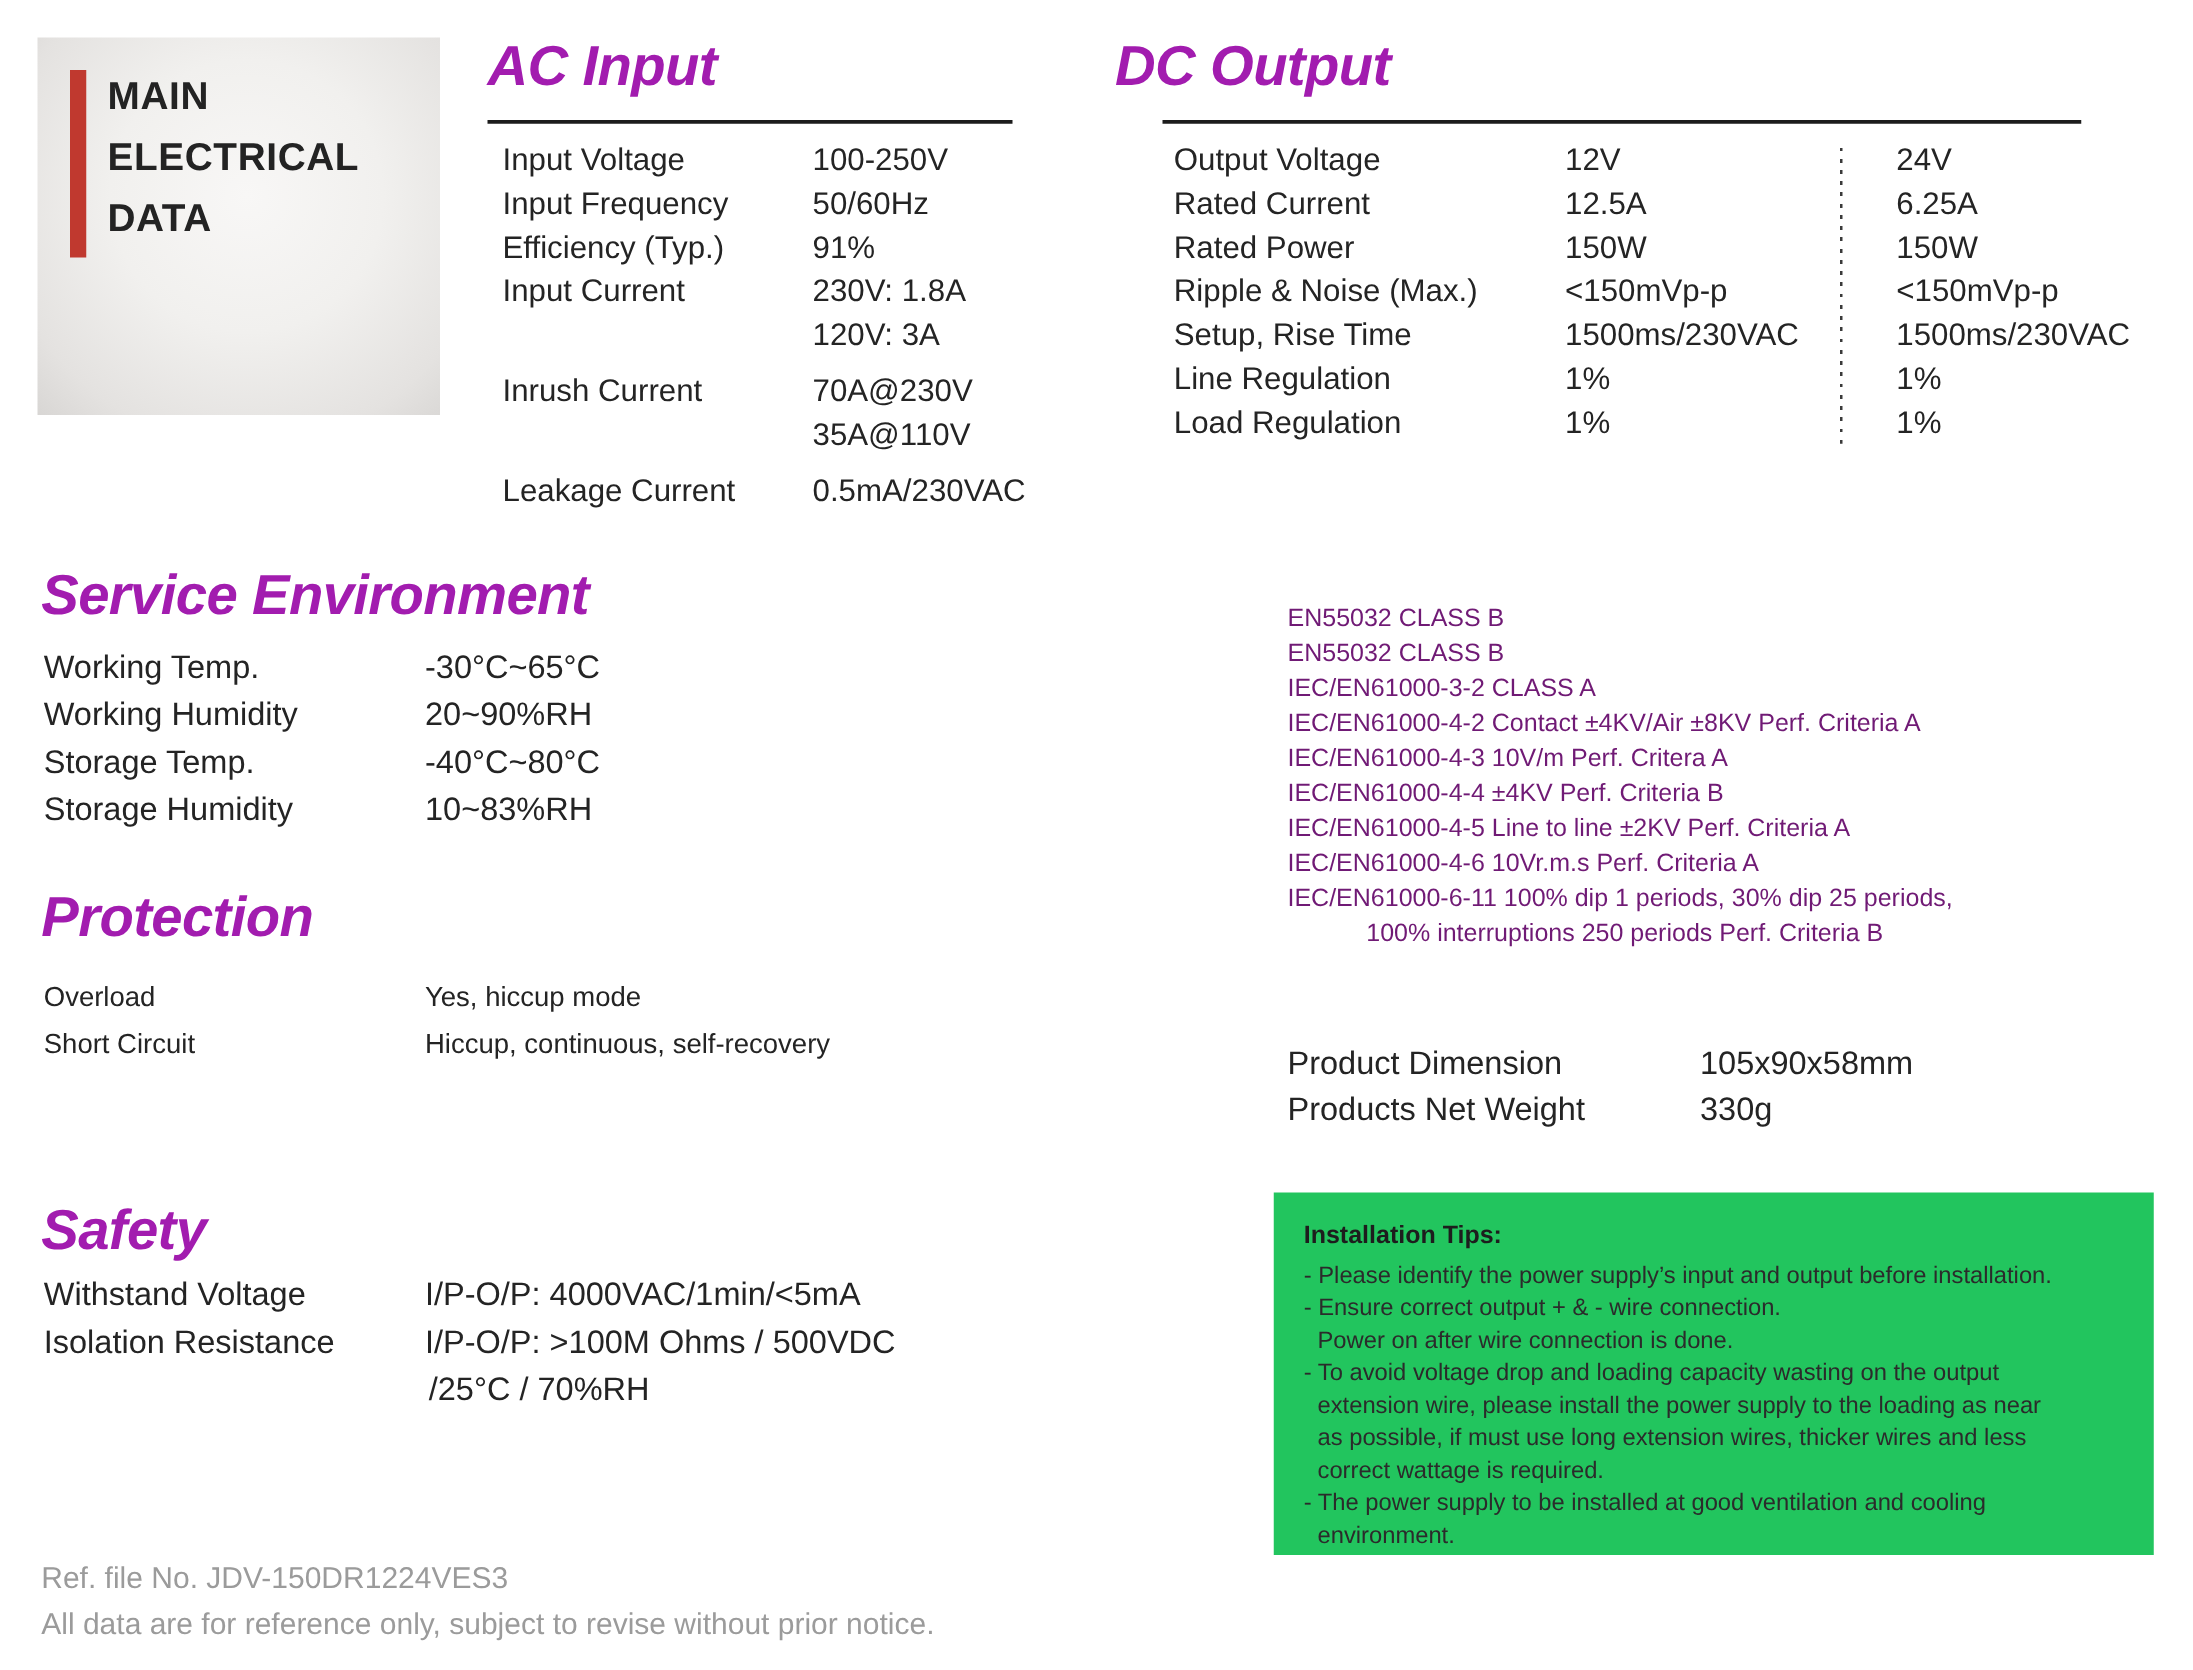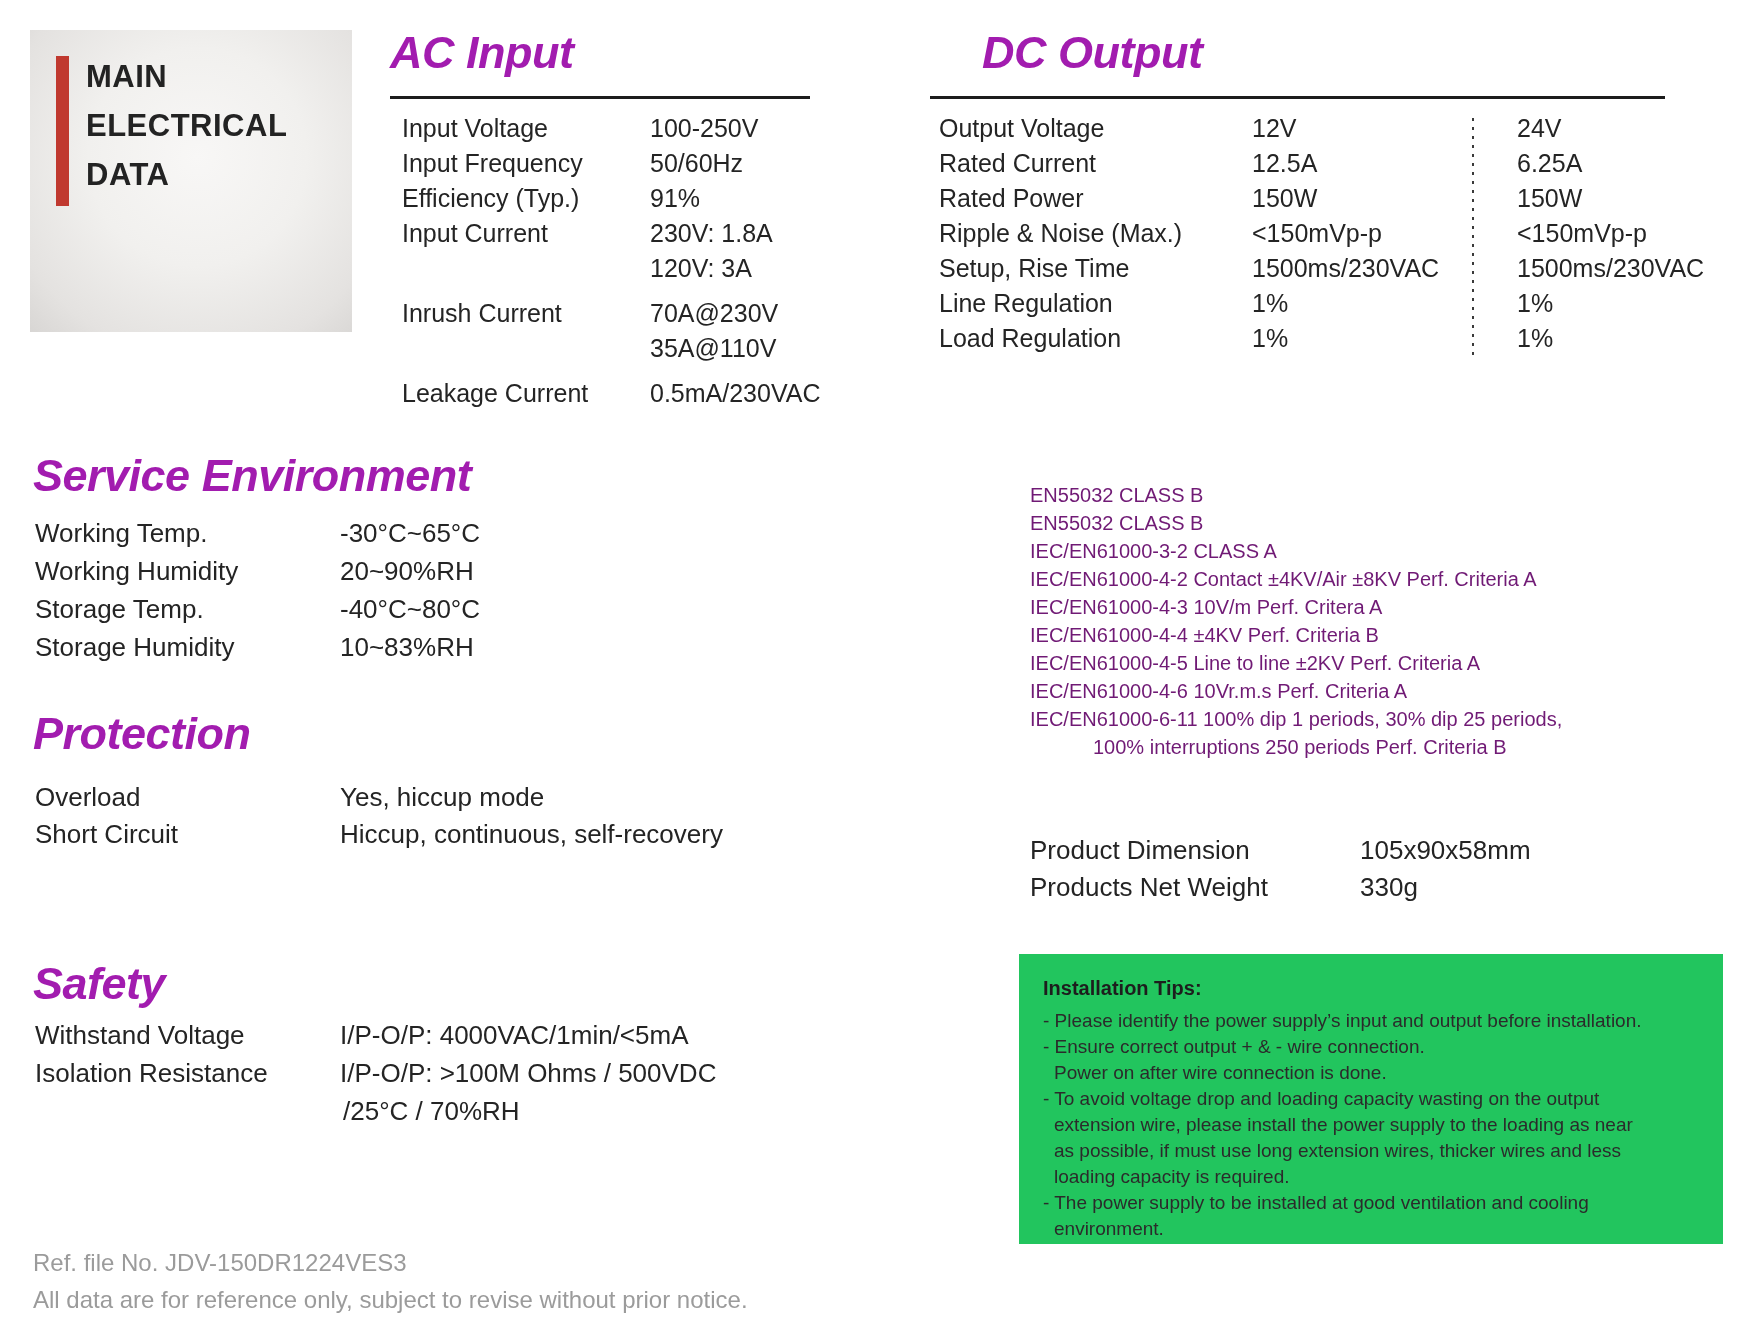--- a/index.html
+++ b/index.html
@@ -28,21 +28,21 @@
   .row { display:flex; }
   .row.gap { margin-top:10px; }
   .lbl { display:inline-block; }
   .val { display:inline-block; }
   .ac .lbl  { width:248px; }
   .dc .lbl  { width:313px; }
   .dc .v12  { width:221px; }
   .dc .v24  { margin-left:44px; }
   .se  { font-size:26px; line-height:38px; }
   .se .lbl { width:305px; }
-  .prot { font-size:26px; line-height:37px; }
+  .prot { font-size:22px; line-height:37px; }
   .prot .lbl { width:305px; }
   .safety-t { font-size:26px; line-height:38px; }
   .safety-t .lbl { width:305px; }
   .prod { font-size:26px; line-height:37px; }
   .prod .lbl { width:330px; }
   .val2 { display:block; padding-left:3px; }
   
   .vdots {
     position:absolute; left:1472px; top:118px; width:2px; height:237px;
     background: repeating-linear-gradient(to bottom, #3a3a3a 0px, #3a3a3a 3px, transparent 3px, transparent 9px);
@@ -105,21 +105,21 @@
     <div class="row">
       <span class="lbl"></span>
       <span class="val">35A@110V</span>
     </div>
     <div class="row gap">
       <span class="lbl">Leakage Current</span>
       <span class="val">0.5mA/230VAC</span>
     </div>
   </div>
 
-  <div class="h1" style="left:982px; top:28px;">DC Output</div>
+  <div class="h1" style="left:892px; top:28px;">DC Output</div>
   <div class="rule" style="left:930px; top:96px; width:735px;"></div>
   <div class="vdots"></div>
   <div class="table dc" style="left:939px; top:111px;">
     <div class="row">
       <span class="lbl">Output Voltage</span>
       <span class="val v12">12V</span>
       <span class="val v24">24V</span>
     </div>
     <div class="row">
       <span class="lbl">Rated Current</span>
@@ -222,21 +222,21 @@
   </div>
 
   <div class="install">
     <div class="tip-title">Installation Tips:</div>
     <div>- Please identify the power supply’s input and output before installation.</div>
     <div>- Ensure correct output + &amp; - wire connection.</div>
     <div class="cont">Power on after wire connection is done.</div>
     <div>- To avoid voltage drop and loading capacity wasting on the output</div>
     <div class="cont">extension wire, please install the power supply to the loading as near</div>
     <div class="cont">as possible, if must use long extension wires, thicker wires and less</div>
-    <div class="cont">loading capacity is required.</div>
+    <div class="cont">correct wattage is required.</div>
     <div>- The power supply to be installed at good ventilation and cooling</div>
     <div class="cont">environment.</div>
   </div>
 
   <div class="footer">
     <div>Ref. file No. JDV-150DR1224VES3</div>
     <div>All data are for reference only, subject to revise without prior notice.</div>
   </div>
 
 </div>

